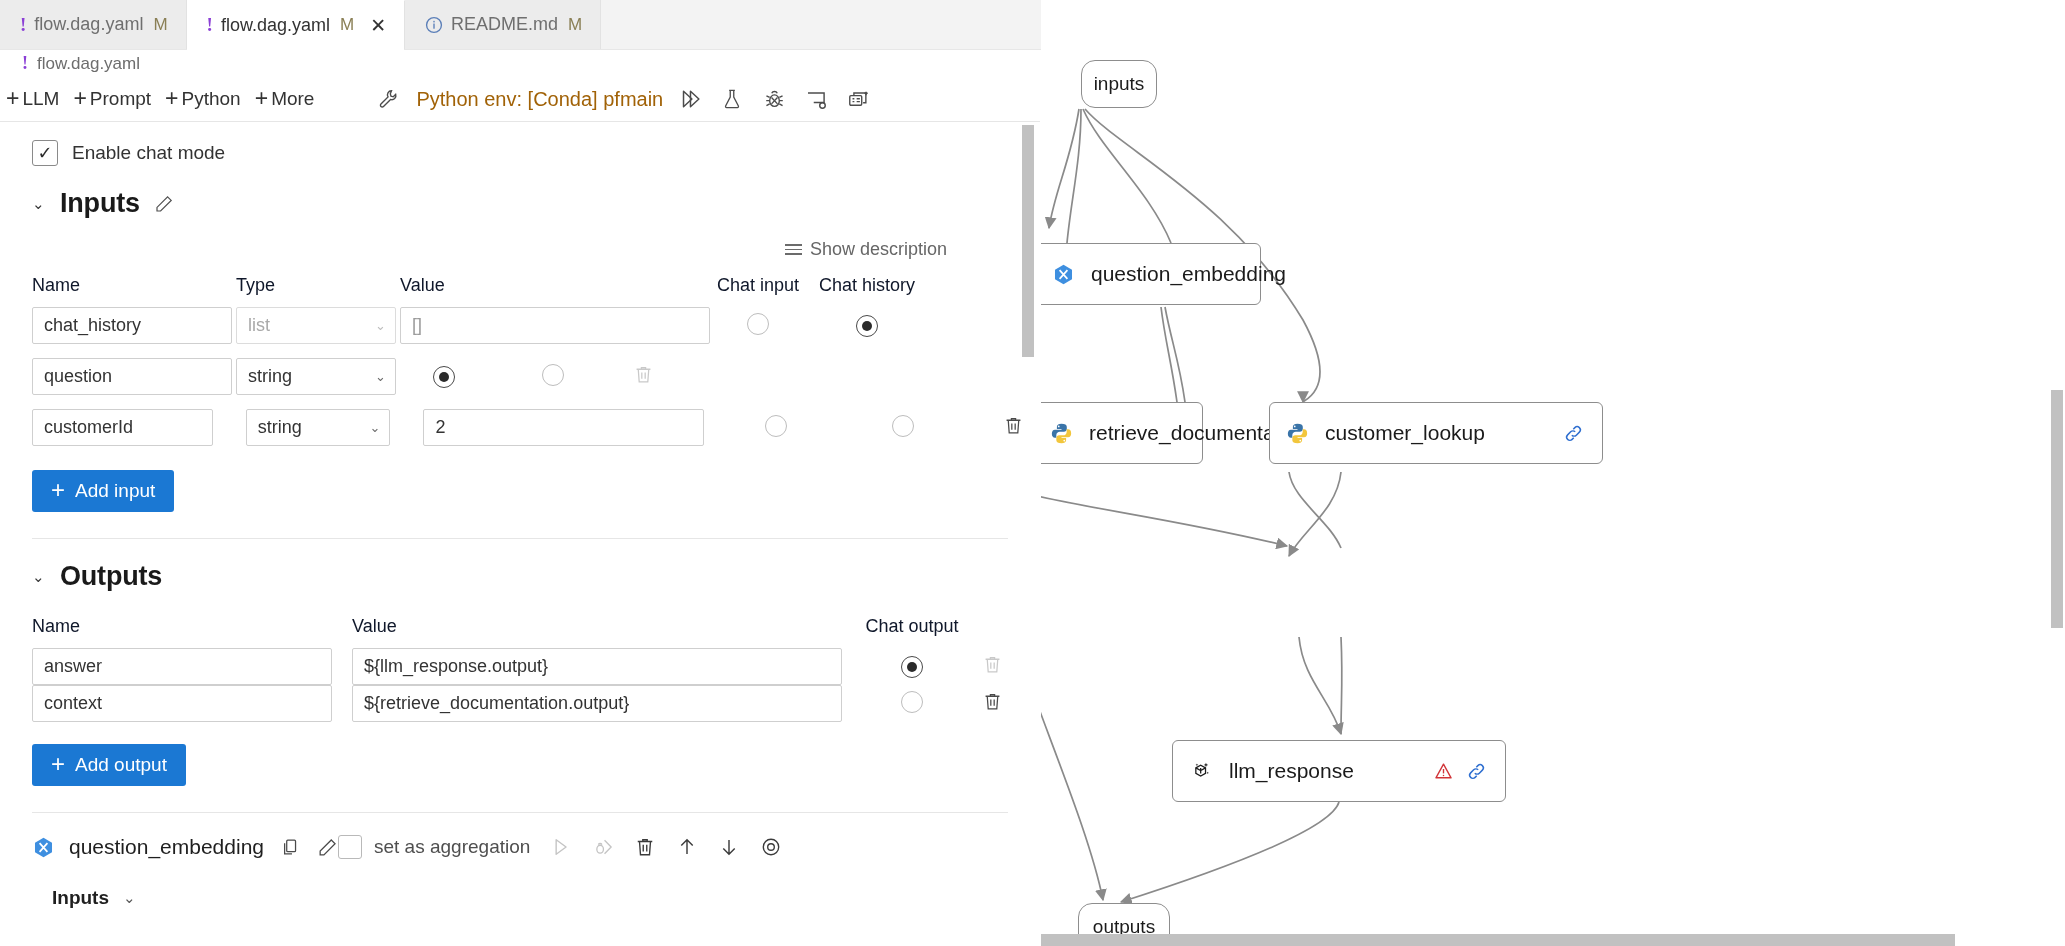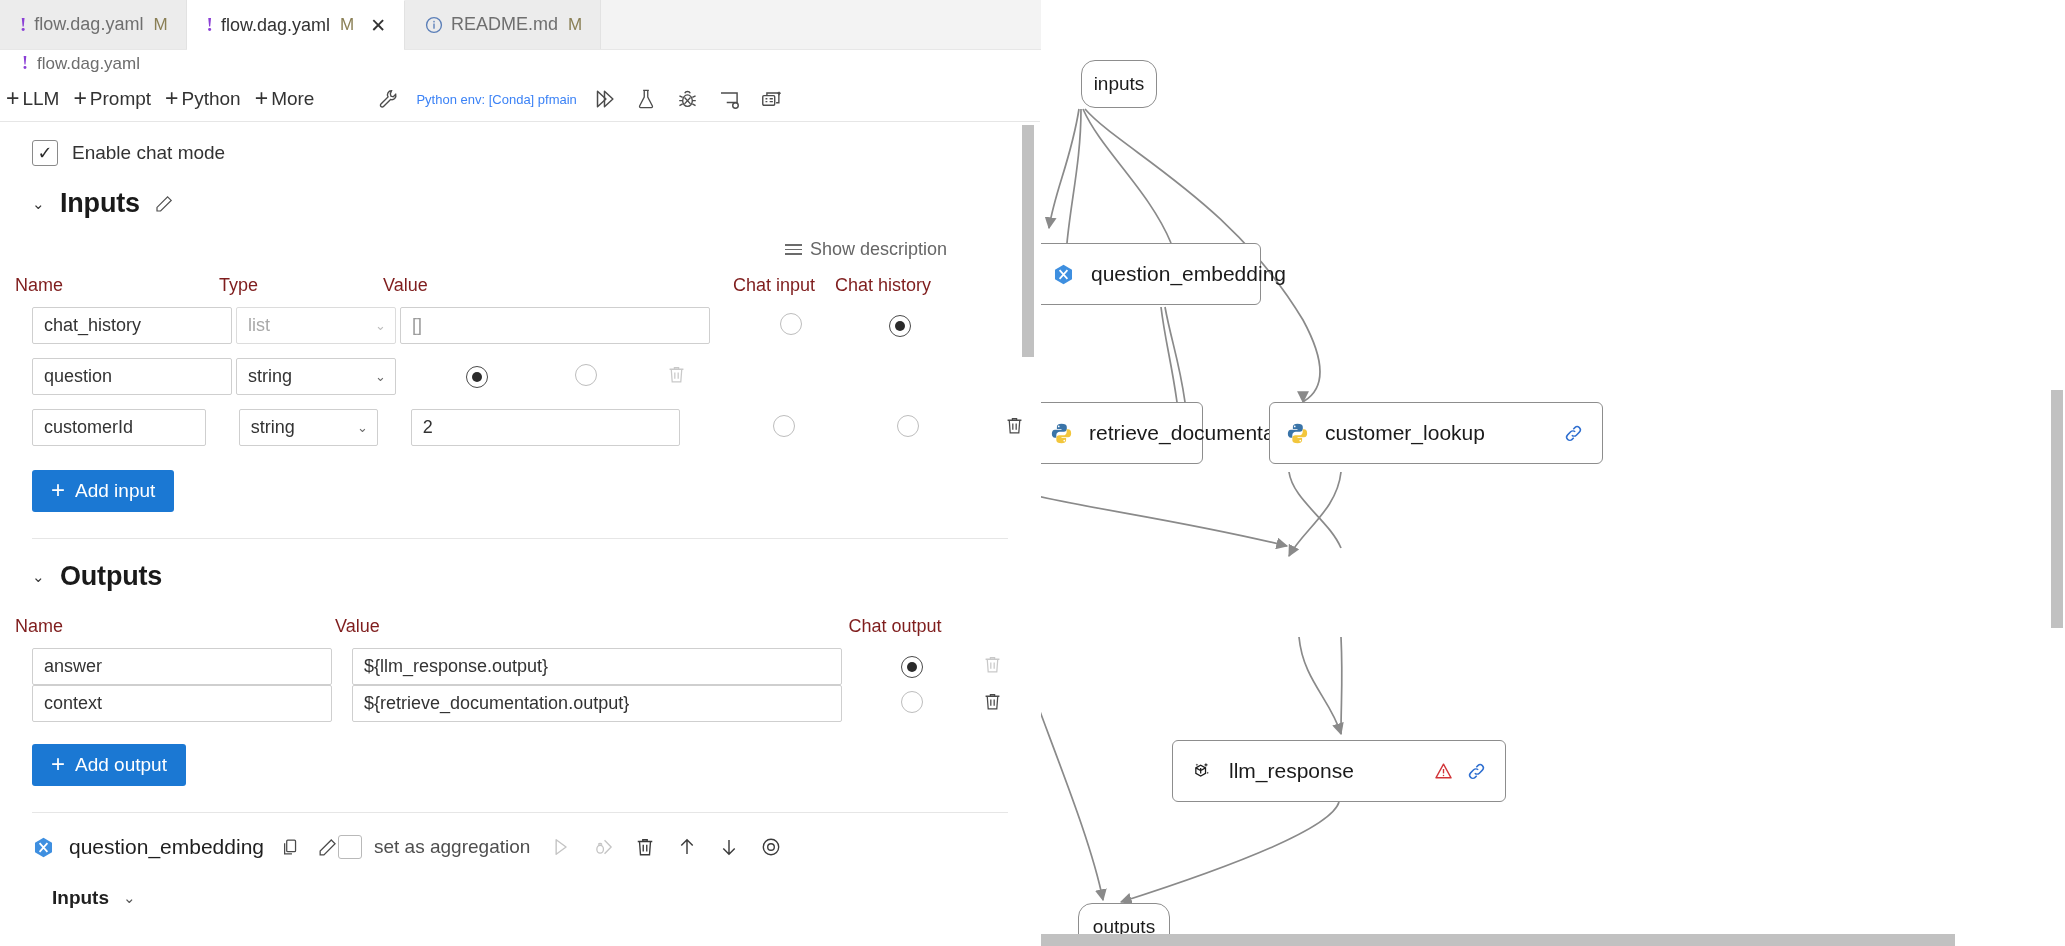--- a/index.html
+++ b/index.html
@@ -64,21 +64,21 @@
     display:flex; align-items:center; color:#3b3b3b;
   }
   .tbtn{
     display:flex; align-items:center; gap:3px; font-size:19px; color:#333;
     padding: 2px 8px 2px 6px; cursor:default; white-space:nowrap;
   }
   .tbtn .plus{ font-size:23px; font-weight:300; color:#333; line-height:1; position:relative; top:-1px;}
   .env-group{
     display:flex; align-items:center; gap:12px; margin-left:52px; color:#4c4c4c;
   }
-  .env-label{ font-size:13px; color:#3b82f6; white-space:nowrap; }
+  .env-label{ font-size:20px; color:#a16207; white-space:nowrap; }
   .run-ico{ width:30px; height:30px; display:flex; align-items:center; justify-content:center; color:#4c4c4c;}
   .sep-line{
     position:absolute; left:0; top:121px; width:1040px; height:1px; background:#e6e6e6;
   }
 
   
   .leftpanel{
     position:absolute; left:0; top:122px; width:1040px; height:824px;
     background:#fff; overflow:hidden;
   }
@@ -97,26 +97,26 @@
   .caret{ color:#333; font-size:15px; width:14px; display:inline-block;}
   .section-title{ font-size:27px; font-weight:700; color:#1a1a1a; letter-spacing:-0.2px;}
   .pencil{ color:#4f4f4f; display:inline-flex; }
 
   .showdesc{
     position:absolute; right:93px; display:flex; align-items:center; gap:8px;
     font-size:18px; color:#666; }
   .hamburger{ display:inline-flex; flex-direction:column; gap:3px; }
   .hamburger span{ display:block; width:17px; height:1.6px; background:#6b6b6b;}
 
-  .grid-head{ display:flex; align-items:flex-end; padding-left:15px; font-size:18px; color:#7f1d1d; }
+  .grid-head{ display:flex; align-items:flex-end; padding-left:32px; font-size:18px; color:#0f172a; }
   .row{ display:flex; align-items:center; padding-left:32px; }
   .cell-name{ width:200px; }
   .cell-type{ width:160px; margin-left:4px;}
   .cell-value{ width:310px; margin-left:4px;}
-  .cell-chatin{ width:96px; text-align:center;margin-left:33px;}
+  .cell-chatin{ width:96px; text-align:center;}
   .cell-chathist{ width:122px; text-align:center;}
   .cell-del{ width:58px; text-align:center;}
 
   .tf{
     height:37px; border:1px solid #cfcfcf; border-radius:2px; background:#fff;
     display:flex; align-items:center; padding:0 11px; font-size:18px; color:#333;
     overflow:hidden; white-space:nowrap;
   }
   .tf.ph{ color:#9b9b9b; }
   .sel{

